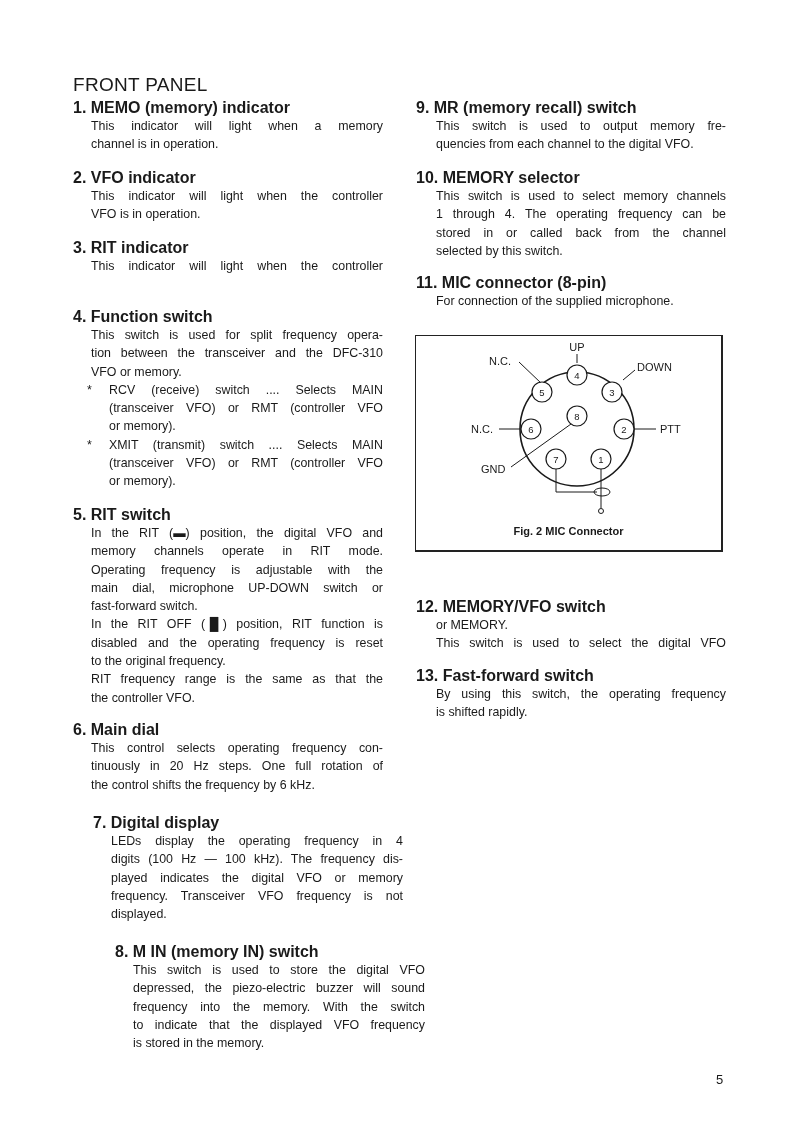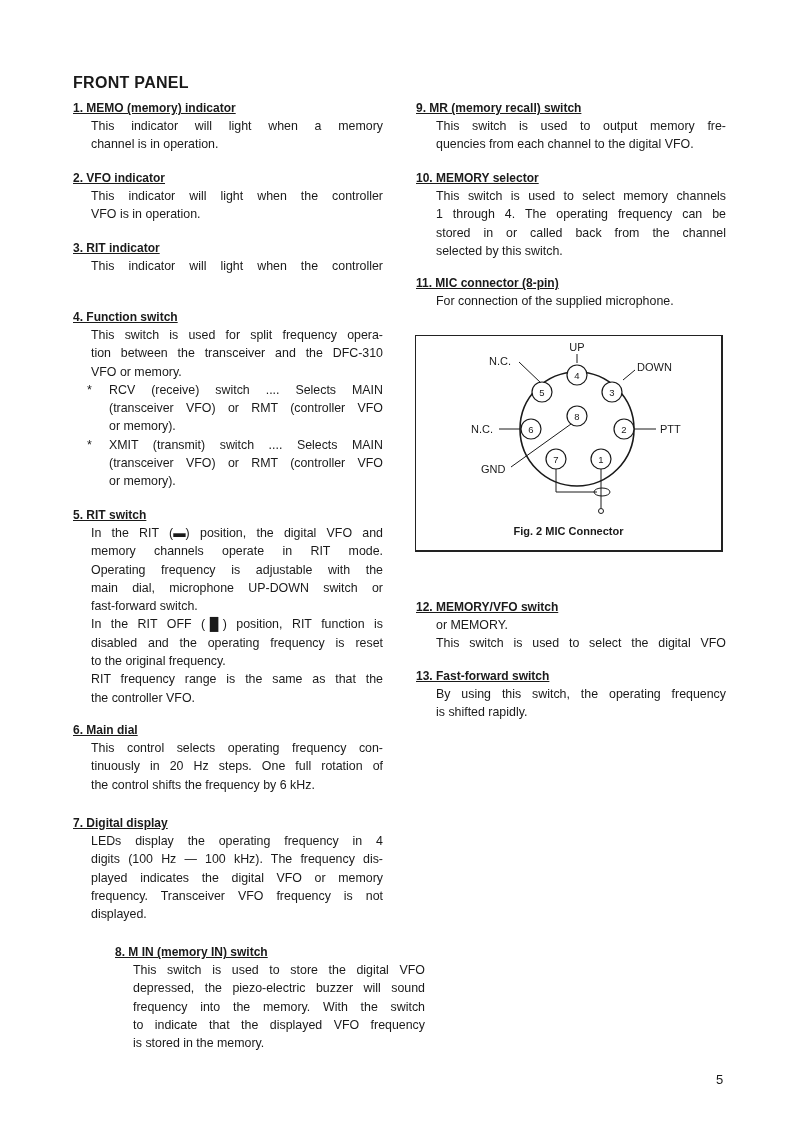--- a/index.html
+++ b/index.html
@@ -1,23 +1,23 @@
 <!DOCTYPE html>
 <html><head>
 <meta charset="utf-8">
 <style>
   html, body { margin: 0; padding: 0; background: #ffffff; }
   body { width: 793px; height: 1122px; position: relative; overflow: hidden;
          font-family: "Liberation Sans", "DejaVu Sans", sans-serif; color: #1a1a1a; }
-  .page-title { position: absolute; left: 73px; top: 74px; font-size: 16px; font-weight: bold; letter-spacing: 0.3px; }
+  .page-title { position: absolute; left: 73px; top: 74px; font-size: 19px; font-weight: normal; letter-spacing: 0.3px; }
   .col { position: absolute; width: 320px; }
   .col-left { left: 73px; top: 99px; width: 310px; }
   .col-right { left: 416px; top: 99px; width: 310px; }
   .section { position: absolute; left: 0; width: 100%; }
-  .sec-head { font-size: 12px; font-weight: bold; line-height: 18px; white-space: nowrap; text-decoration: underline; }
+  .sec-head { font-size: 16px; font-weight: bold; line-height: 18px; white-space: nowrap; }
   .body-line { font-size: 12.4px; line-height: 18.3px; padding-left: 18px; white-space: nowrap; text-align: justify; text-align-last: justify; }
   .body-line.last { text-align-last: left; }
   .body-line.bullet { padding-left: 18px; }
   .body-line.bullet-cont { padding-left: 36px; }
   .right .body-line { padding-left: 20px; }
   .figure-box { position: absolute; left: 415px; top: 335px; width: 305px; height: 214px; border: 1.5px solid #222; border-right-width: 2px; border-bottom-width: 2px; }
   .figure-box svg { position: absolute; left: 0; top: 0; }
   .fig-caption { position: absolute; left: 0; width: 100%; top: 189px; text-align: center; font-size: 11px; font-weight: bold; }
   .page-number { position: absolute; left: 716px; top: 1072px; font-size: 13px; }
   .pin-label { font-family: "Liberation Sans", sans-serif; font-size: 11px; fill: #1a1a1a; }
@@ -80,21 +80,21 @@
     <div class="body-line last">the controller VFO.</div>
   </div>
 
   <div class="section" style="top:622px;">
     <div class="sec-head">6. Main dial</div>
     <div class="body-line">This control selects operating frequency con-</div>
     <div class="body-line">tinuously in 20 Hz steps. One full rotation of</div>
     <div class="body-line last">the control shifts the frequency by 6 kHz.</div>
   </div>
 
-  <div class="section" style="top:715px;">
+  <div class="section" style="top:715px;margin-left:20px;">
     <div class="sec-head">7. Digital display</div>
     <div class="body-line">LEDs display the operating frequency in 4</div>
     <div class="body-line">digits (100 Hz — 100 kHz). The frequency dis-</div>
     <div class="body-line">played indicates the digital VFO or memory</div>
     <div class="body-line">frequency. Transceiver VFO frequency is not</div>
     <div class="body-line last">displayed.</div>
   </div>
 
   <div class="section" style="top:844px;margin-left:42px;">
     <div class="sec-head">8. M IN (memory IN) switch</div>

